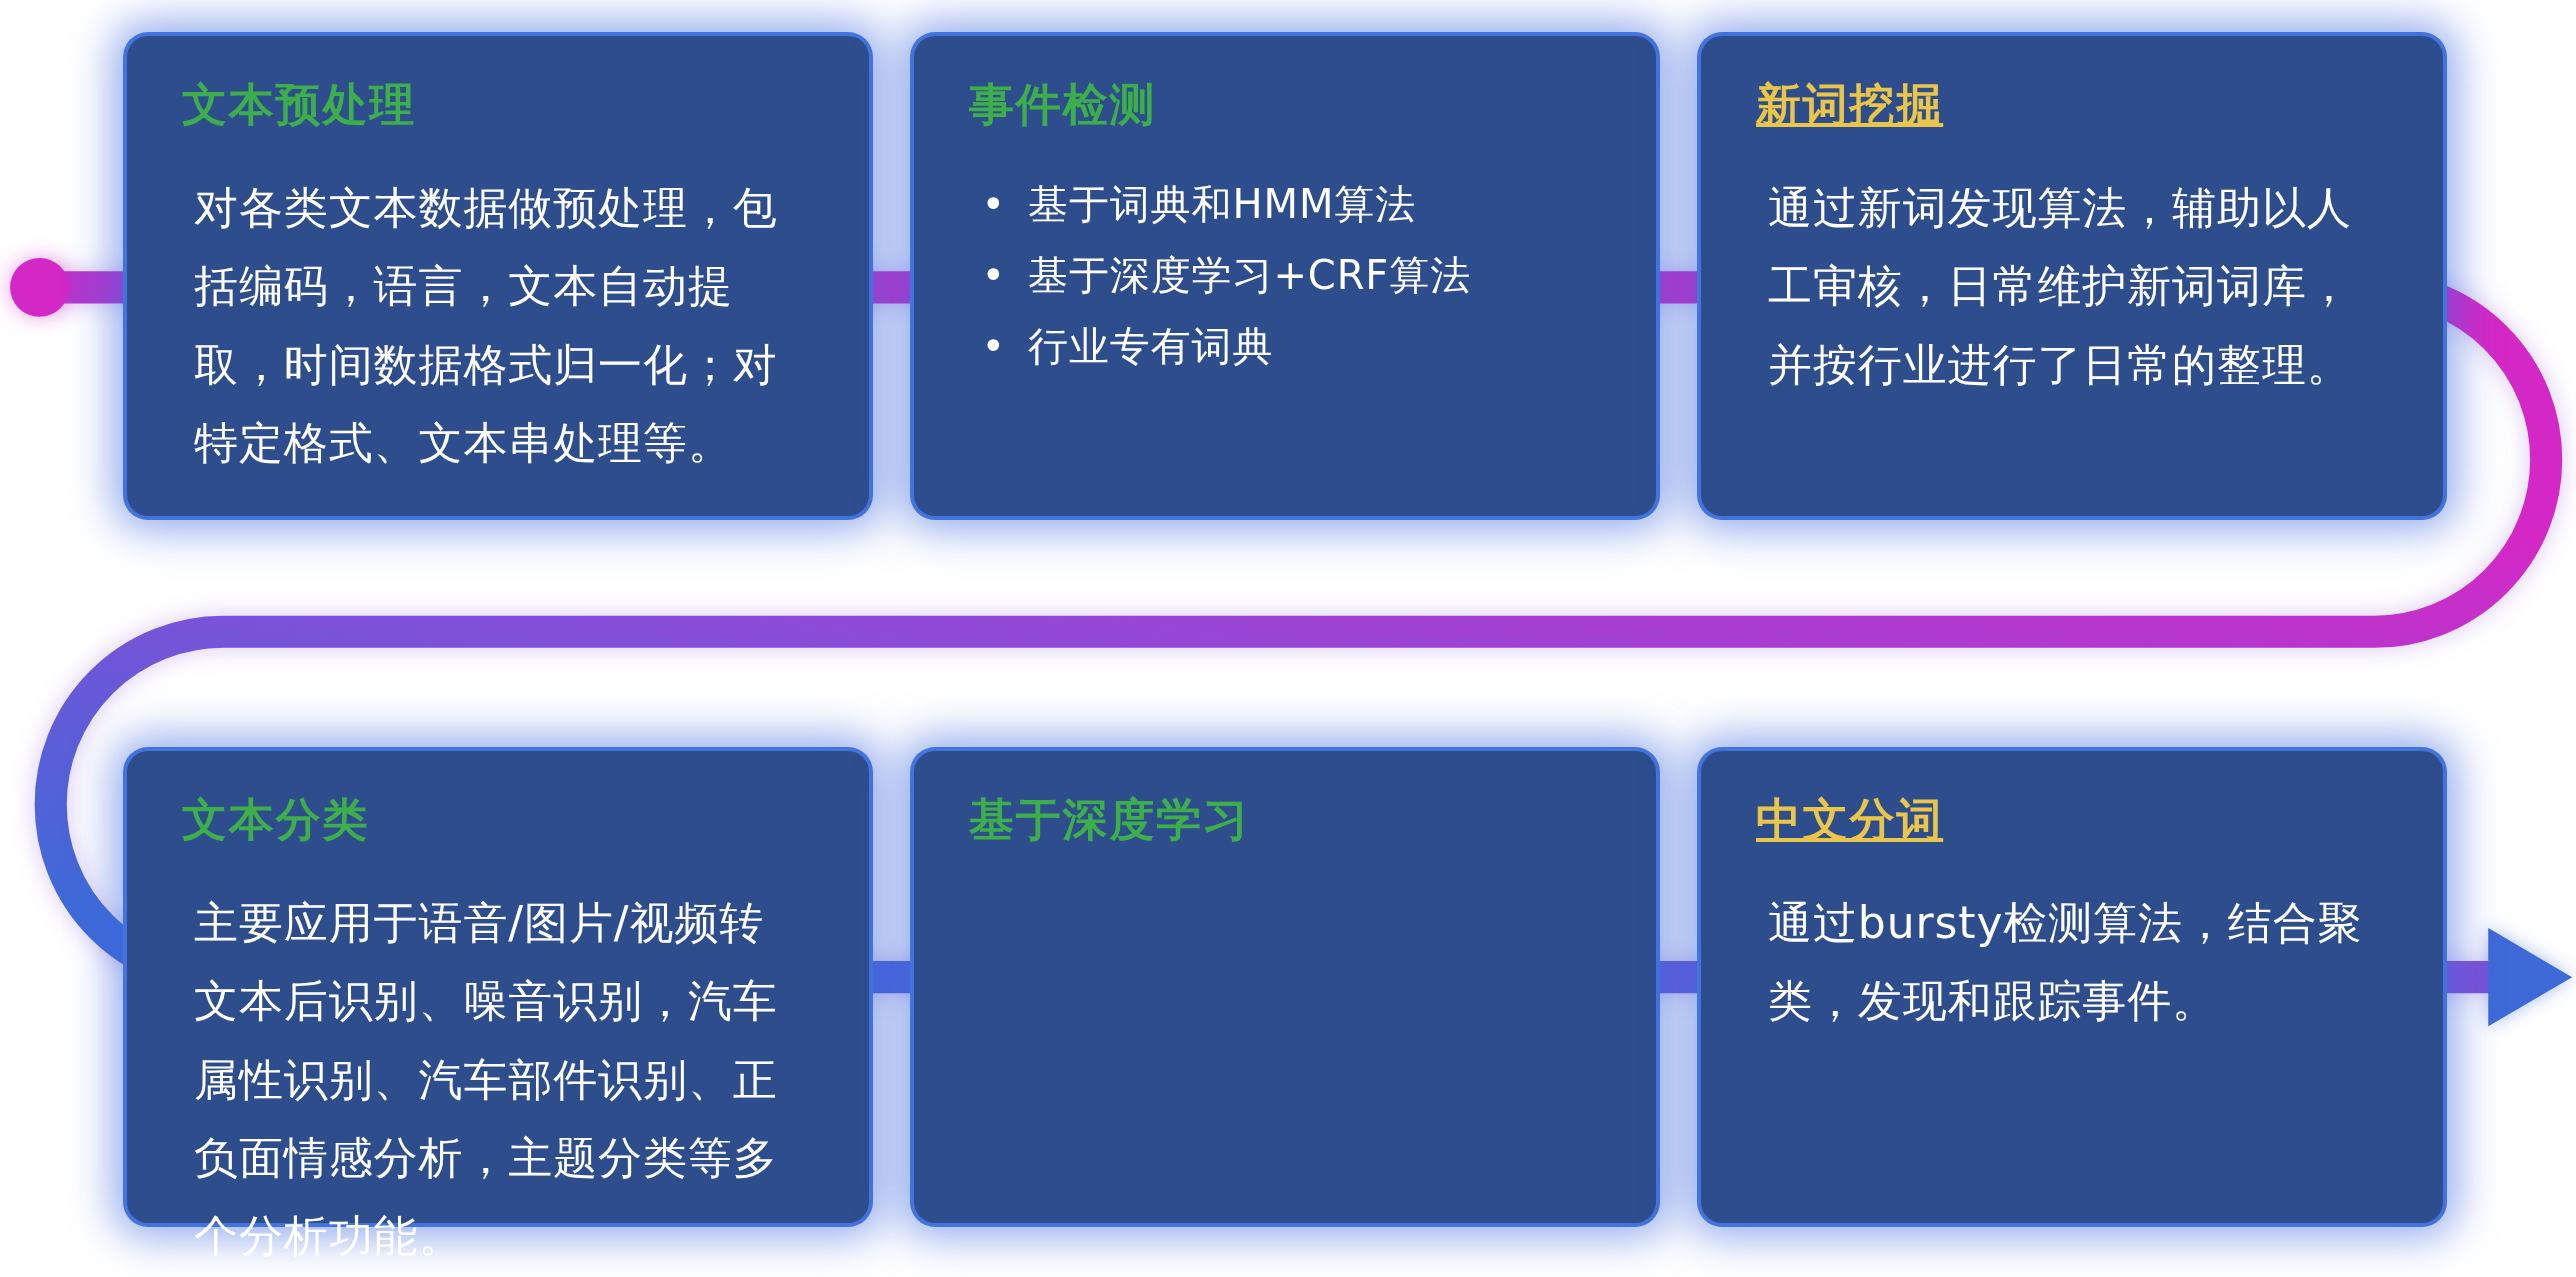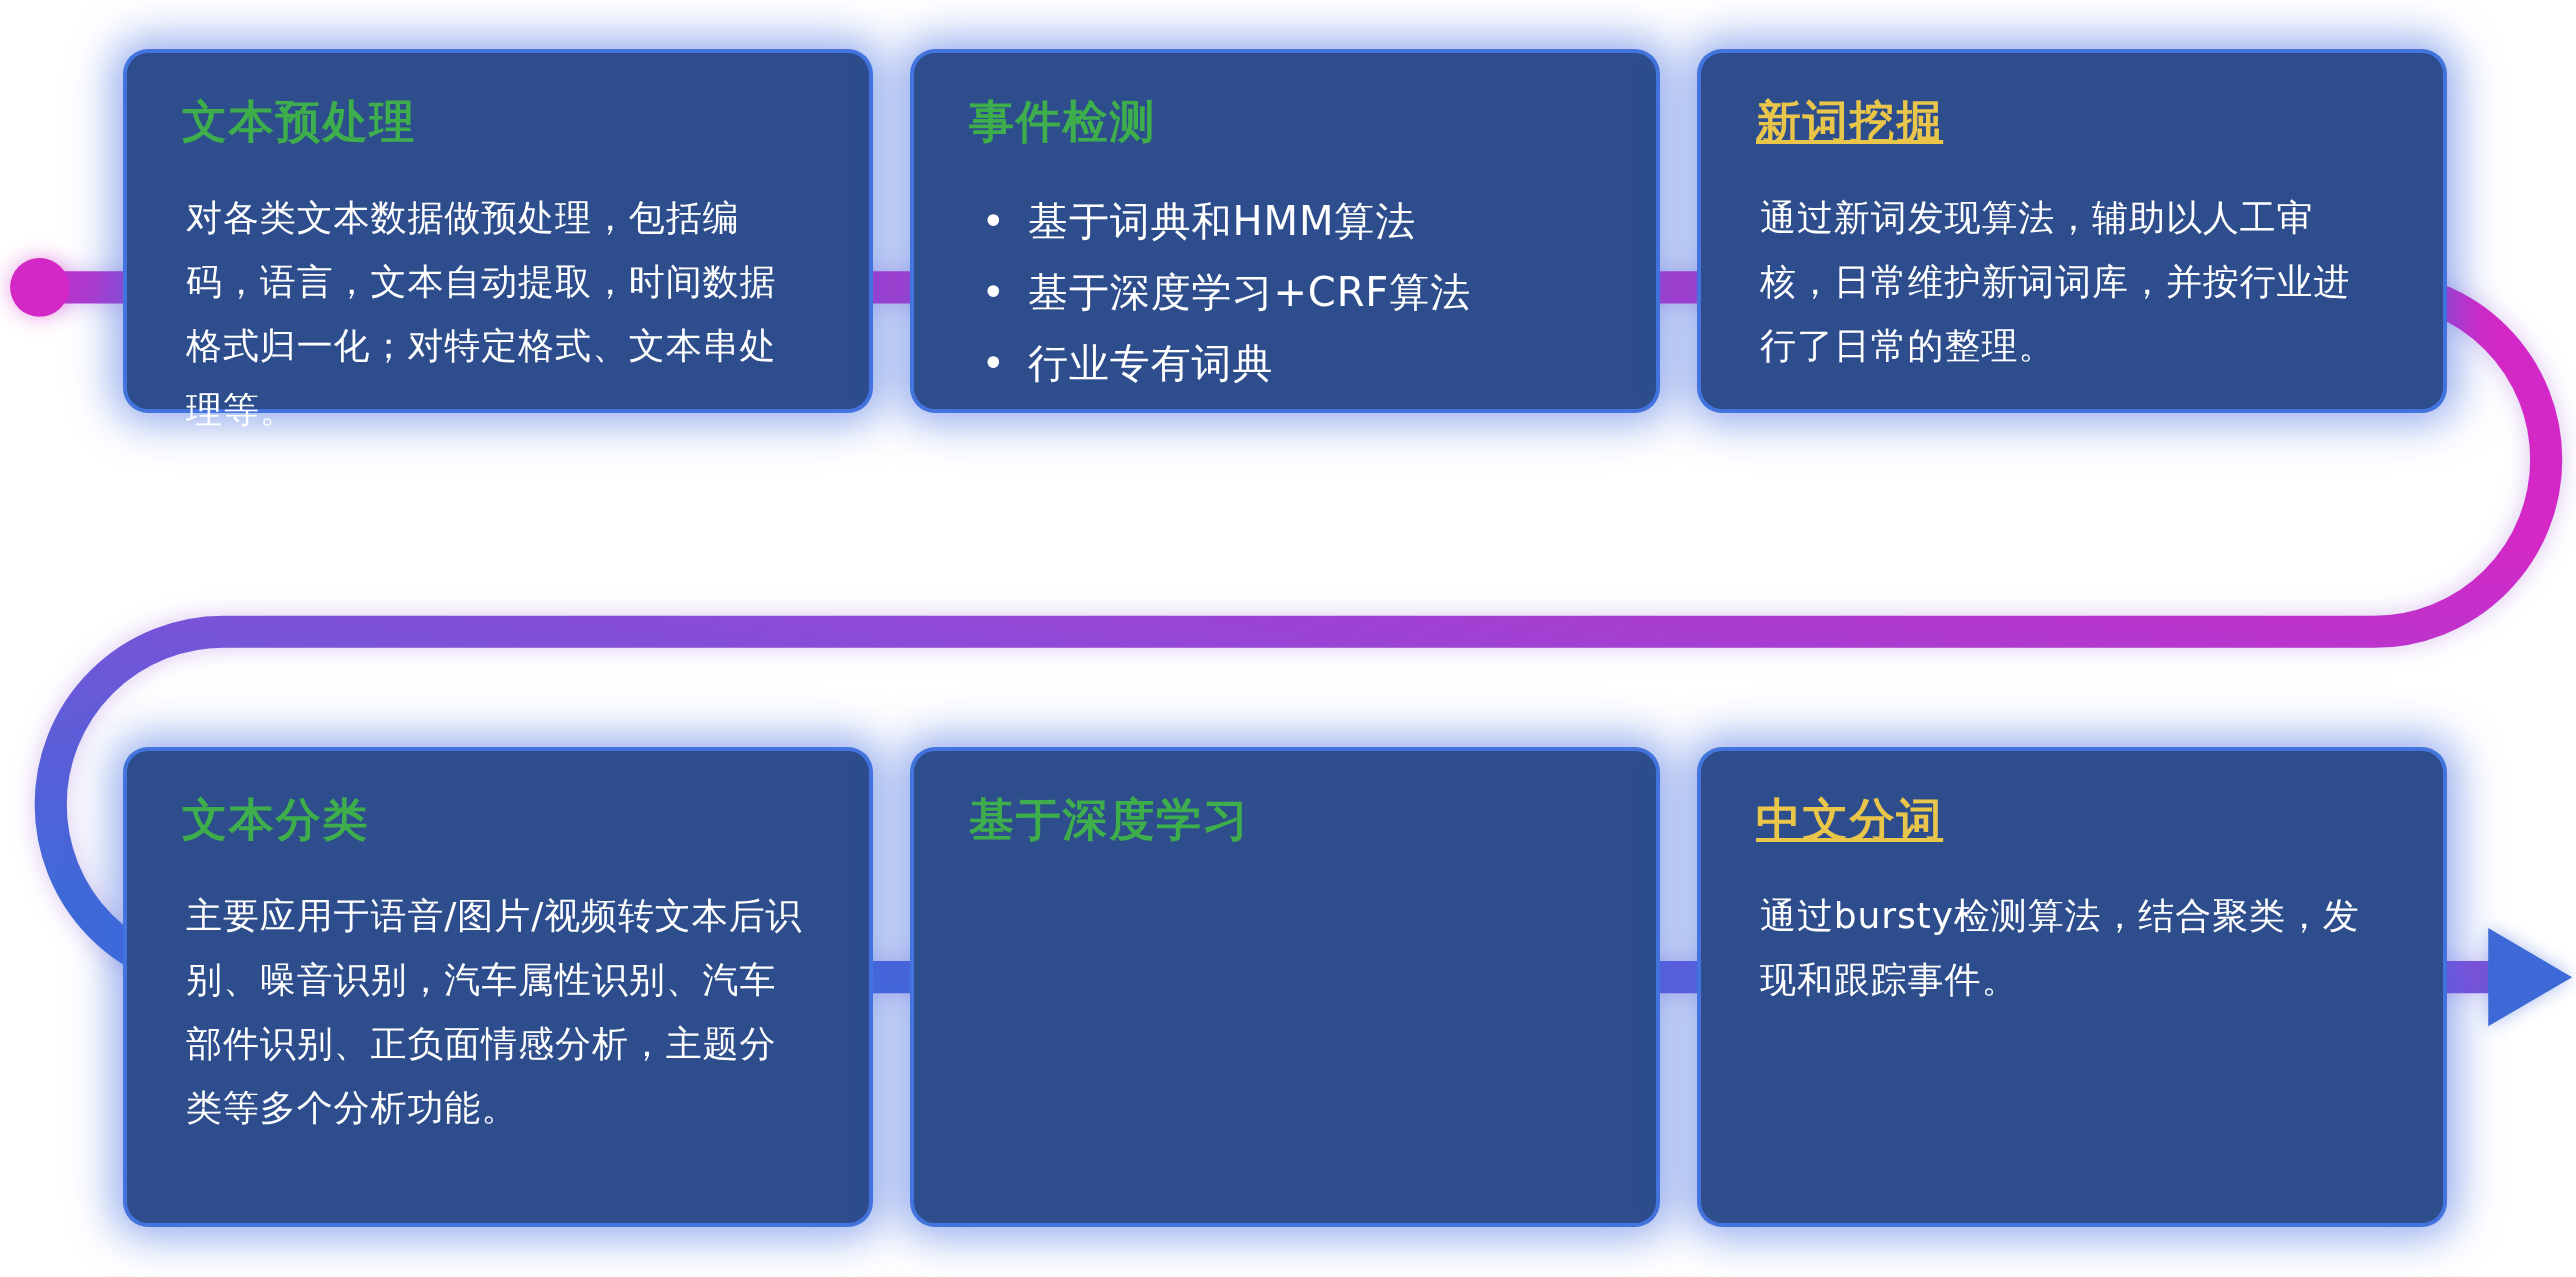--- a/index.html
+++ b/index.html
@@ -22,43 +22,43 @@
   .flow-arrow{fill:var(--line-blue);filter:drop-shadow(0 0 10px rgba(62,106,216,0.45));}
   stop.s1{stop-color:var(--line-magenta);}
   stop.s2{stop-color:var(--line-purple);}
   stop.s3{stop-color:var(--line-blue);}
   
   .row{
     position:absolute;left:123px;
     display:flex;gap:37px;
     z-index:1;
   }
-  .row1{top:49px;height:364px;}
+  .row1{top:32px;height:488px;}
   .row2{top:747px;height:480px;}
   .card{
     box-sizing:border-box;
     width:750px;height:100%;
     background:var(--card-bg);
     border:4.5px solid rgba(72,122,235,0.85);
     border-radius:25px;
     box-shadow:0 0 41px 10.7px rgba(62,106,222,0.55);
     padding:39px 55px 36px 55px;
     color:var(--body-text);
   }
   .card-title{
     margin:0 0 34px 0;
     font-size:45px;
     font-weight:700;
     letter-spacing:1.8px;
   }
   .card-title[data-color="green"]{color:var(--title-green);}
   .card-title[data-color="yellow"]{color:var(--title-yellow);text-decoration:underline;}
   .card-body{
-    margin:4px;
-    font-size:36px;
+    margin:12px;
+    font-size:44px;
     line-height:1.78;
     letter-spacing:0.9px;
   }
   .card-bullets{
     list-style:none;margin:0;padding:0;
     font-size:40px;line-height:1.78;letter-spacing:0.9px;
   }
   .card-bullets li{position:relative;padding-left:59px;}
   .card-bullets li::before{
     content:"•";

